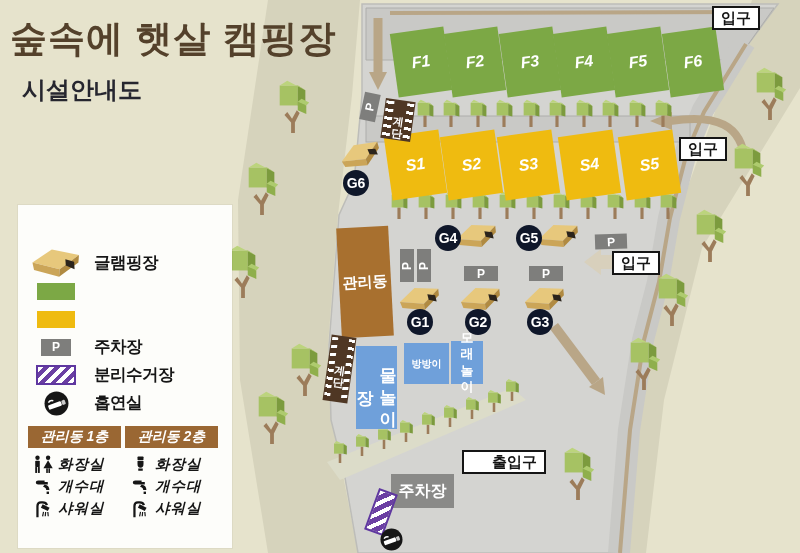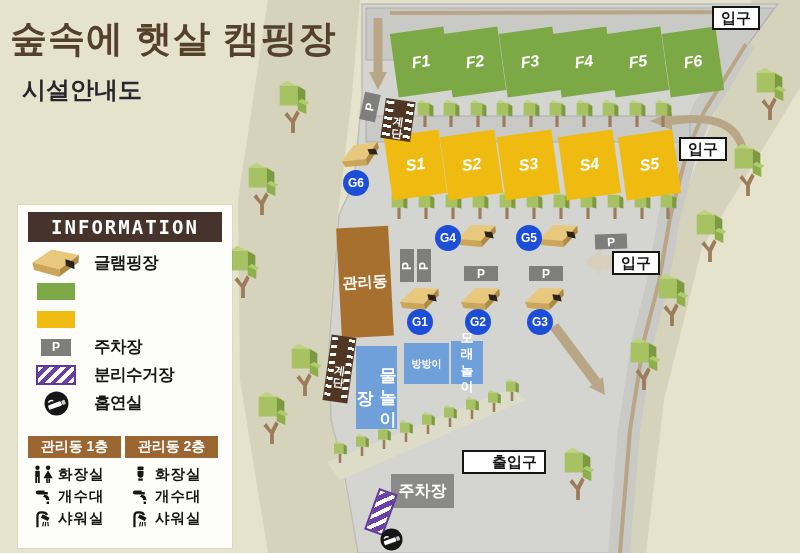--- a/index.html
+++ b/index.html
@@ -21,32 +21,32 @@
                display:flex;align-items:center;justify-content:center;}
   .legend{position:absolute;left:0;top:44px;width:214px;}
   .legend-row{display:flex;align-items:center;height:28px;}
   .legend-icon{width:76px;display:flex;align-items:center;justify-content:center;flex:none;}
   .legend-label{font-size:16.5px;font-weight:bold;color:#161616;letter-spacing:-0.5px;}
   .swatch{width:38px;height:17px;}
   .swatch-p{width:30px;height:17px;background:#7E7E7C;color:#fff;font-size:12px;font-weight:bold;
             display:flex;align-items:center;justify-content:center;}
   .swatch-stripes{width:36px;height:16px;border:2px solid #5F37A0;
             background:repeating-linear-gradient(135deg,#fff 0 4px,#6B3FA3 4px 8px);}
-  .bld{position:absolute;top:231px;width:93px;}
+  .bld{position:absolute;top:221px;width:93px;font-style:italic;}
   .bld-h{height:22px;background:#9A6733;color:#fff;font-size:14px;font-weight:bold;
          display:flex;align-items:center;justify-content:center;margin-bottom:5px;}
   .bld-row{display:flex;align-items:center;height:22px;}
   .bld-icon{width:30px;display:flex;align-items:center;justify-content:center;flex:none;}
   .bld-label{font-size:14.5px;font-weight:bold;color:#161616;letter-spacing:1px;white-space:pre;}
 
   
   .site{position:absolute;display:flex;align-items:center;justify-content:center;
         color:#fff;font-weight:bold;font-style:italic;font-size:16px;}
-  .gbadge{position:absolute;width:26px;height:26px;border-radius:50%;background:#1d4ed8;
-        color:#fff;font-weight:bold;font-size:12px;display:flex;align-items:center;justify-content:center;}
+  .gbadge{position:absolute;width:26px;height:26px;border-radius:50%;background:#0f172a;
+        color:#fff;font-weight:bold;font-size:14px;display:flex;align-items:center;justify-content:center;}
   .house{position:absolute;width:44px;height:28px;}
   .psign{position:absolute;background:#7E7E7C;color:#fff;font-weight:bold;font-size:12px;
         display:flex;align-items:center;justify-content:center;}
   .stairs{position:absolute;background:#4F3724;display:flex;align-items:center;justify-content:center;}
   .stairs::before,.stairs::after{content:"";position:absolute;top:2px;bottom:2px;width:25%;
         background:repeating-linear-gradient(180deg,#fff 0 3px,transparent 3px 8px);}
   .stairs::before{left:1px}.stairs::after{right:1px}
   .stairs span{writing-mode:vertical-rl;text-orientation:upright;color:#fff;font-weight:bold;
         font-size:11px;letter-spacing:1px;z-index:1;line-height:1;}
   .fac{position:absolute;background:#6FA0DA;color:#fff;font-weight:bold;
@@ -364,21 +364,20 @@
           <polygon points="5,-33 14,-29 14,-20 5,-24" fill="#8FAF4C"></polygon>
           <polygon points="5,-33 9,-36 17,-32 14,-29" fill="#AECB6E"></polygon>
         </g>
       </g>
   </svg>
 
   <div class="title">숲속에 햇살 캠핑장</div>
   <div class="subtitle">시설안내도</div>
 
   <div class="info-panel">
-    <div class="info-header">INFORMATION</div>
     <div class="legend">
       <div class="legend-row">
         <span class="legend-icon">
           <svg width="52" height="32" viewBox="0 0 48 30" style="transform:rotate(-4deg)">
               <polygon points="2,13 21,2 46,9 27,21" fill="#E7C87C"></polygon>
               <polygon points="2,13 27,21 26,28 3,20" fill="#CBA558"></polygon>
               <polygon points="27,21 46,9 45,16 26,28" fill="#B08A41"></polygon>
               <polygon points="33,12 41,15 41,22 33,18" fill="#2B241C"></polygon>
             </svg>
         </span>

